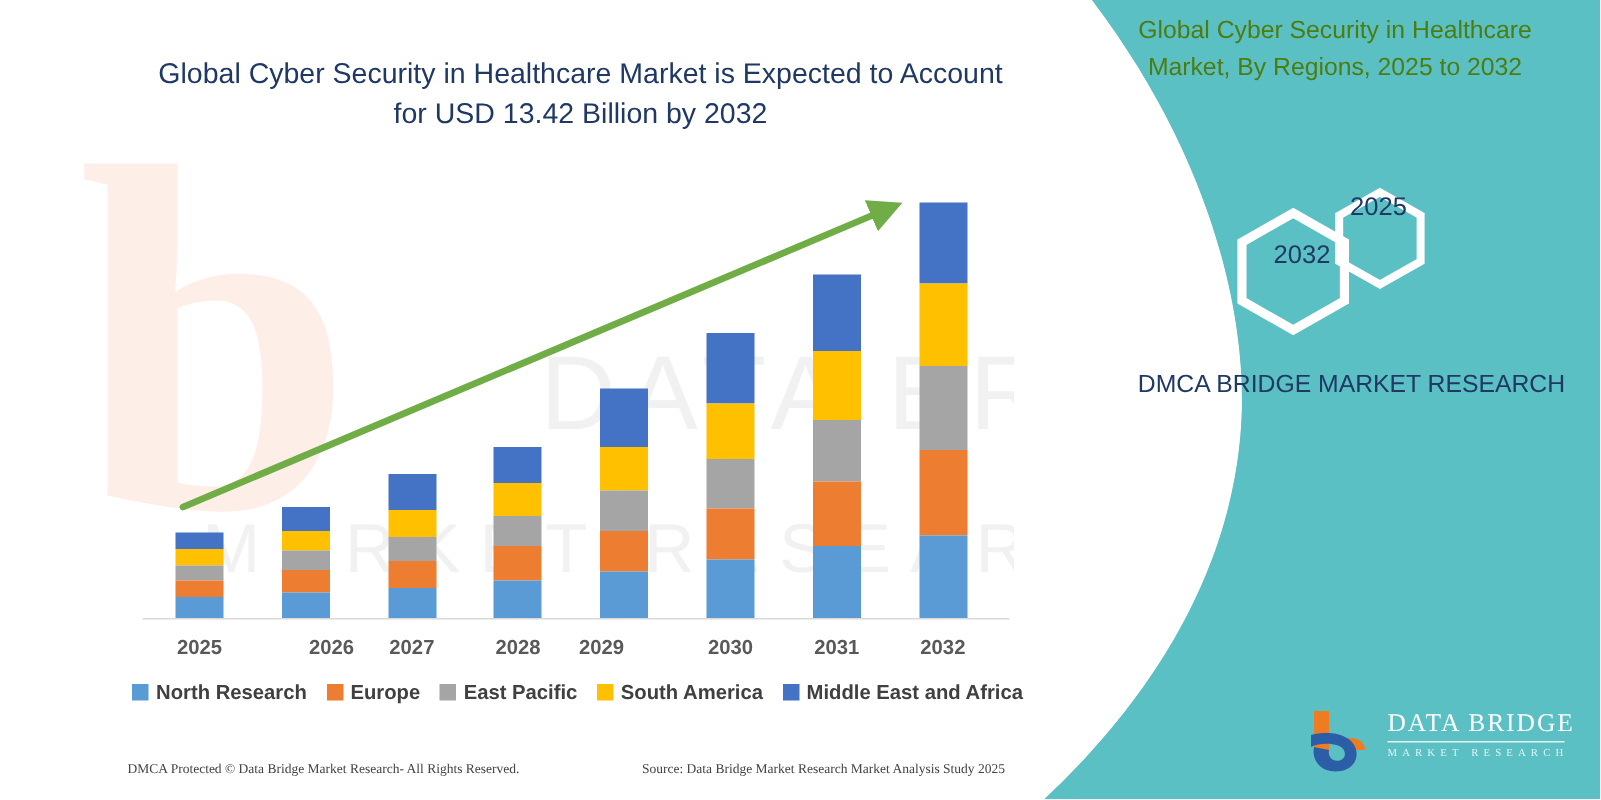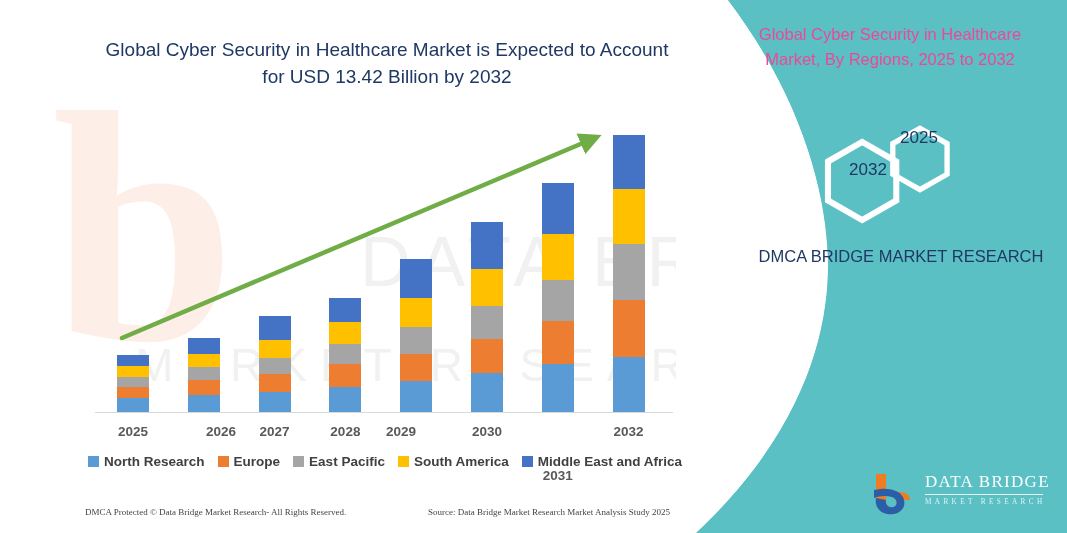--- a/index.html
+++ b/index.html
@@ -142,26 +142,26 @@
   .panel {
     position: absolute;
     left: 676px; top: 0;
     width: 391px; height: 533px;
     z-index: 2;
     overflow: hidden;
   }
   .panel-svg { position: absolute; left: 0; top: 0; }
   .panel-title {
     position: absolute;
-    left: 56px; top: 22px;
+    left: 56px; top: 8px;
     width: 316px;
     text-align: center;
     font-size: 16.5px;
     line-height: 25px;
-    color: #ec4899;
+    color: #4d7c0f;
     z-index: 3;
   }
   .panel-sub {
     position: absolute;
     left: 80px; top: 243px;
     width: 290px;
     text-align: center;
     font-size: 16.5px;
     line-height: 27px;
     color: #1f3864;
@@ -281,21 +281,21 @@
           <div class="seg me" style="height: 54.4281px; background: rgb(68, 114, 196);"></div>
         </div>
       </div>
     <div id="xlabels">
         <div class="xlabel" style="left: 98px;">2025</div>
         <div class="xlabel" style="left: 186px;">2026</div>
         <div class="xlabel" style="left: 239.6px;">2027</div>
         <div class="xlabel" style="left: 310.4px;">2028</div>
         <div class="xlabel" style="left: 366px;">2029</div>
         <div class="xlabel" style="left: 452px;">2030</div>
-        <div class="xlabel" style="left: 522.8px; margin-top: 44px;">2031</div>
+        <div class="xlabel" style="left: 522.8px;">2031</div>
         <div class="xlabel" style="left: 593.6px;">2032</div>
       </div>
   </div>
 
   <svg class="arrow-svg" viewBox="0 0 700 533">
     <defs>
       <marker id="ah" markerWidth="5" markerHeight="5" refX="2.2" refY="2.5" orient="auto">
         <path d="M0,0 L5,2.5 L0,5 z" fill="#70AD47"></path>
       </marker>
     </defs>

